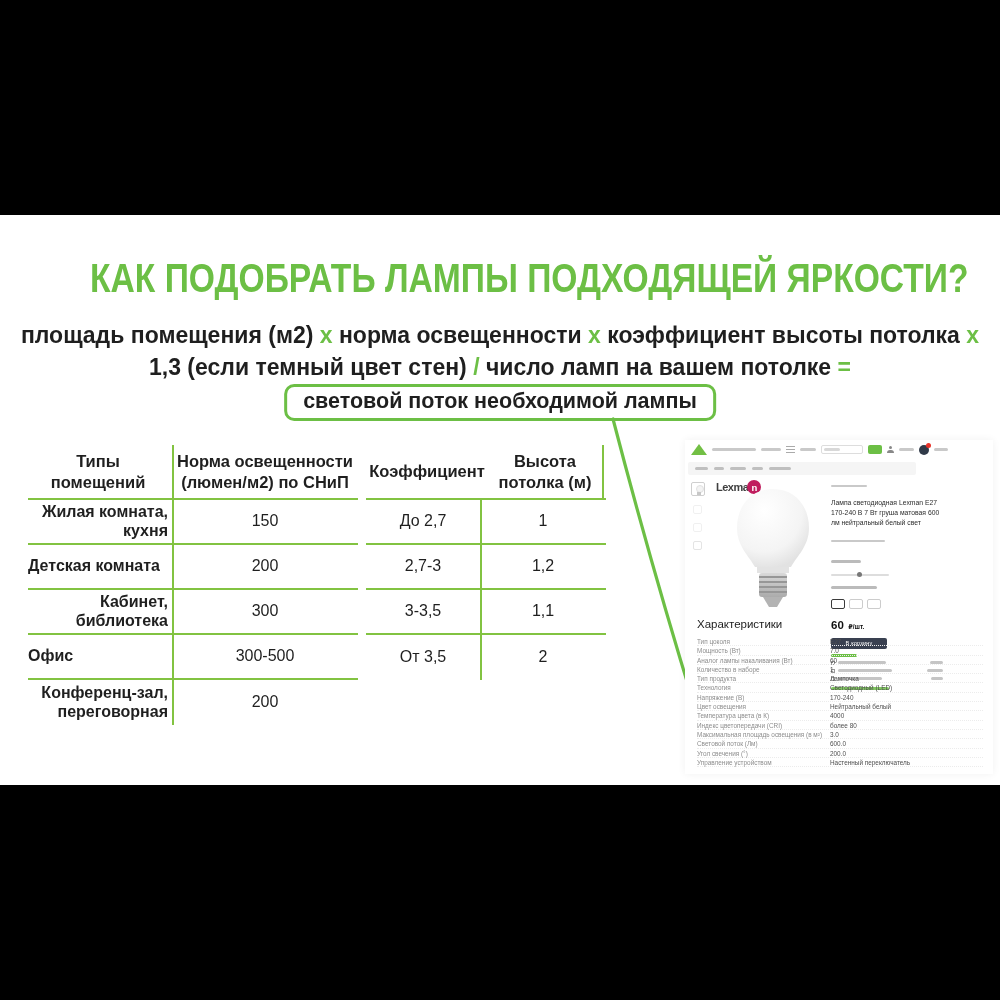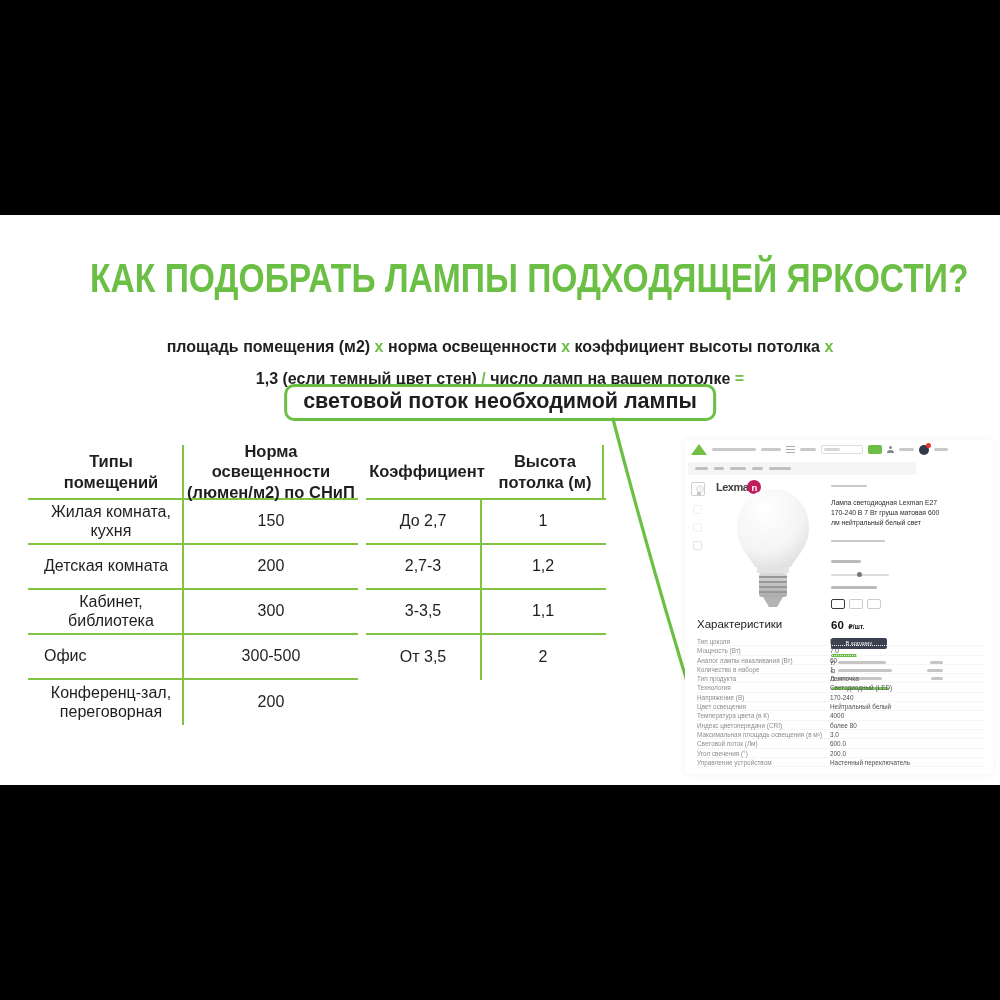--- a/index.html
+++ b/index.html
@@ -14,41 +14,41 @@
   html,body{width:1000px;height:1000px;background:#000;}
   body{font-family:"Liberation Sans","DejaVu Sans",sans-serif;position:relative;overflow:hidden;}
   .canvas{position:absolute;left:0;top:0;width:1000px;height:1000px;background:#000;}
   .sheet{position:absolute;left:0;top:215px;width:1000px;height:570px;background:#fff;}
 
   
   .title{position:absolute;top:40px;left:0;width:100%;text-align:center;
     font-size:41px;font-weight:800;color:var(--accent);white-space:nowrap;
     transform:scaleX(.82);letter-spacing:0;}
   .formula{position:absolute;top:104px;left:0;width:100%;text-align:center;
-    font-size:16px;font-weight:700;color:var(--ink);line-height:32px;margin-top:12px;}
+    font-size:23px;font-weight:700;color:var(--ink);line-height:32px;}
   .formula .op{color:var(--accent);}
   .result-box{position:absolute;top:169px;left:50%;transform:translateX(-50%);
     border:3px solid var(--accent);border-radius:10px;padding:2px 16px 4px;
     font-size:21.5px;font-weight:700;color:var(--ink);background:#fff;white-space:nowrap;}
 
   
   .ntable{position:absolute;left:28px;top:230px;width:330px;}
   .htable{position:absolute;left:366px;top:230px;width:240px;}
   .trow{display:flex;}
   .trow.hdr{height:55px;}
   .trow.body{height:45px;}
   .trow.lined{border-bottom:2px solid var(--tline);}
   .cell{display:flex;align-items:center;font-size:16px;color:var(--ink);line-height:1.15;}
   .cell.v{border-right:2px solid var(--tline);}
   .hdr .cell{font-weight:700;justify-content:center;text-align:center;font-size:16.5px;line-height:1.25;}
-  .ntable .cell.c1{width:146px;padding-right:4px;margin-left:16px;}
+  .ntable .cell.c1{width:146px;padding-right:4px;}
   .ntable .cell.c2{width:182px;justify-content:center;text-align:center;}
   .htable .cell.c1{width:116px;justify-content:center;text-align:center;}
   .htable .cell.c2{width:122px;justify-content:center;text-align:center;}
-  .ntable .body .cell.c1{justify-content:flex-start;text-align:center;}
+  .ntable .body .cell.c1{justify-content:flex-start;text-align:right;font-weight:bold;}
 
   
   .arrow-svg{position:absolute;left:0;top:0;width:1000px;height:570px;pointer-events:none;}
 
   
   .shop{position:absolute;left:685px;top:225px;width:308px;height:334px;background:#fff;
     box-shadow:0 0 8px rgba(0,0,0,.06);font-family:"Liberation Sans","DejaVu Sans",sans-serif;}
   .bar{background:#c9c9c9;height:3px;border-radius:2px;display:inline-block;vertical-align:middle;}
   .topbar{position:absolute;left:0;top:0;width:100%;height:19px;display:flex;align-items:center;gap:5px;padding:0 6px;}
   .leroy{width:0;height:0;border-left:8px solid transparent;border-right:8px solid transparent;

